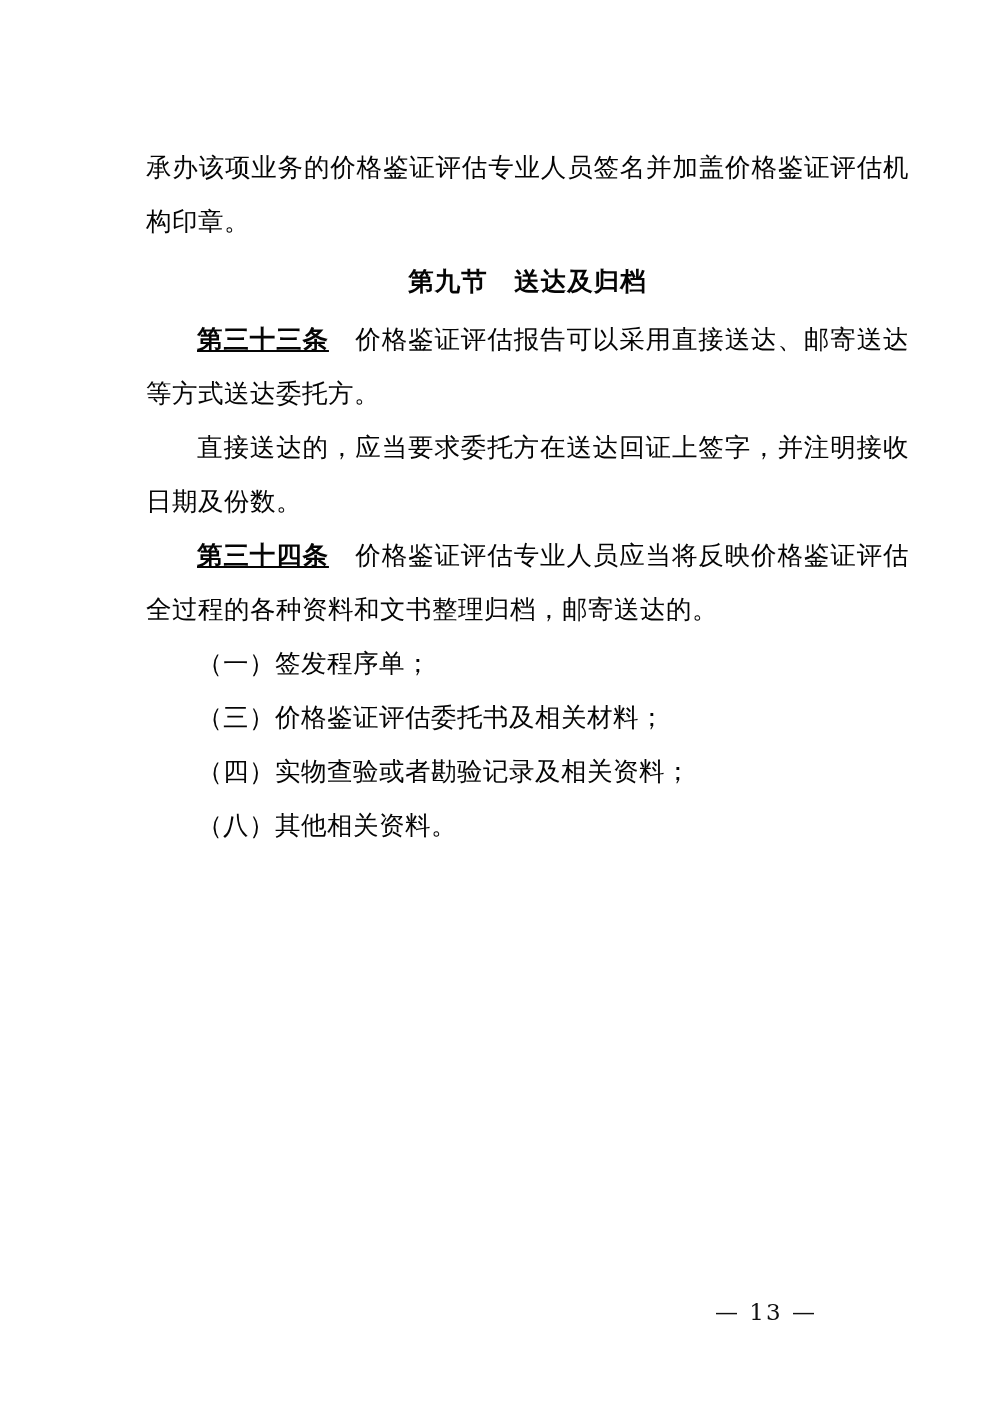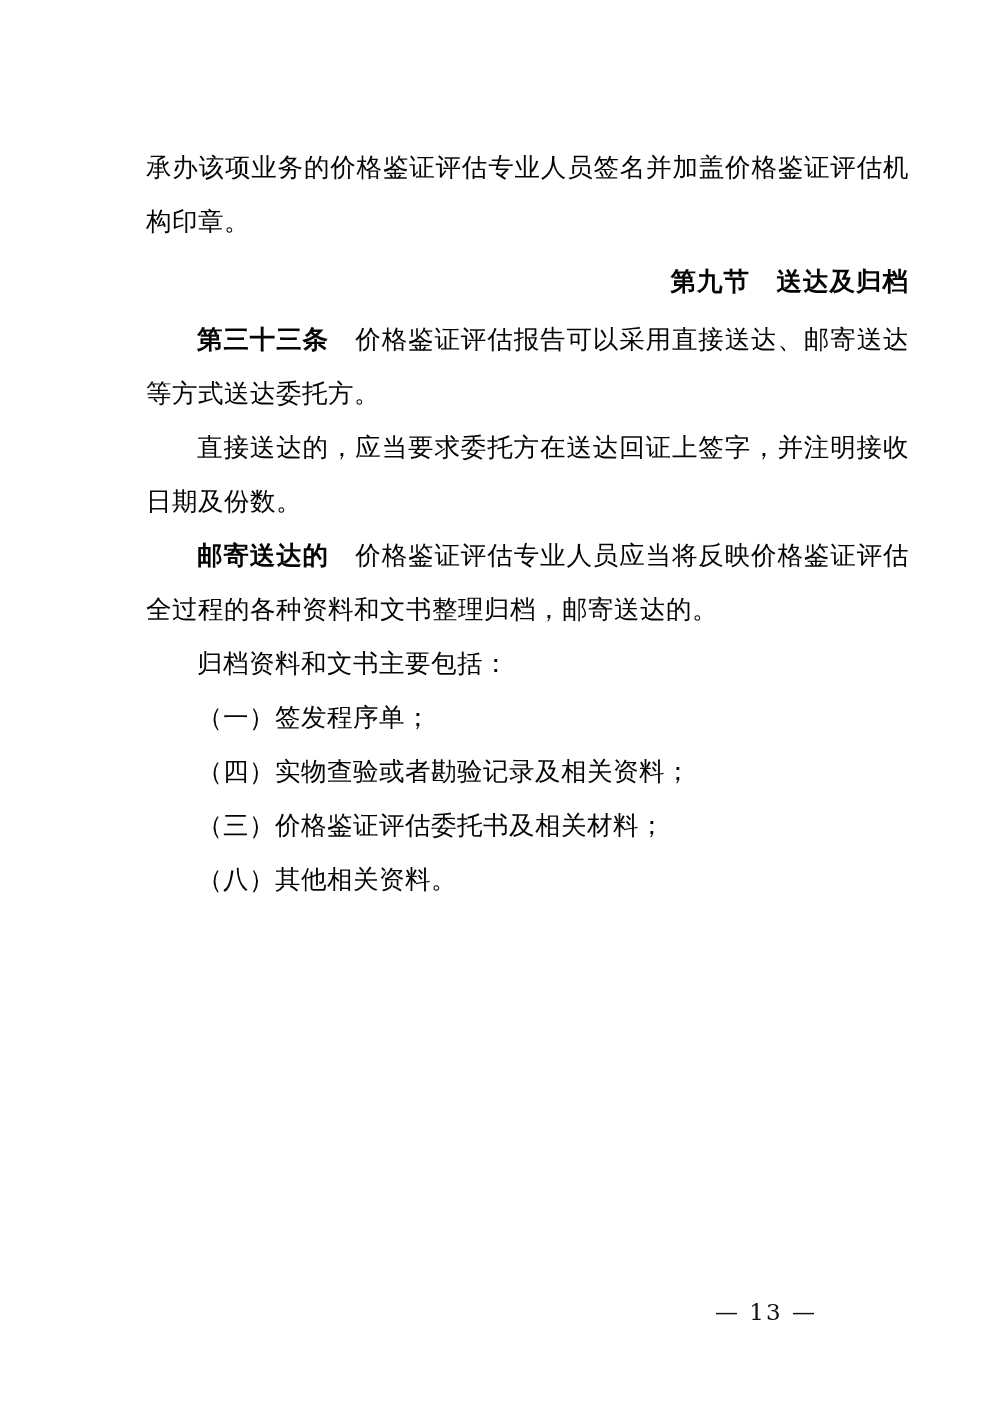--- a/index.html
+++ b/index.html
@@ -35,29 +35,30 @@
     margin: 0;
     padding: 0;
   }
   .para {
     text-indent: 0;
   }
   .para-indent {
     text-indent: 51px;
   }
   .section-heading {
-    text-align: right;
+    text-align: center;
     font-weight: bold;
     font-size: 25.5px;
     line-height: 54px;
     letter-spacing: 1px;
     margin: 6px 0 4px 0;
   }
   .article-label {
     font-weight: bold;
+    text-decoration: underline;
   }
   .list-item {
     text-indent: 51px;
   }
   .footer {
     position: absolute;
     left: 0;
     right: 0;
     bottom: 78px;
     text-align: center;
@@ -78,27 +79,26 @@
 
     <p class="para">承办该项业务的价格鉴证评估专业人员签名并加盖价格鉴证评估机构印章。</p>
 
     <h2 class="section-heading">第九节　送达及归档</h2>
 
     <p class="para-indent"><span class="article-label">第三十三条</span>　<span>价格鉴证评估报告可以采用直接送达、邮寄送达等方式送达委托方。</span></p>
 
     <p class="para-indent">直接送达的，应当要求委托方在送达回证上签字，并注明接收日期及份数。</p>
 
 
-    <p class="para-indent"><span class="article-label">邮寄送达的</span>　<span>价格鉴证评估专业人员应当将反映价格鉴证评估全过程的各种资料和文书整理归档，邮寄送达的。</span></p>
+    <p class="para-indent"><span class="article-label">第三十四条</span>　<span>价格鉴证评估专业人员应当将反映价格鉴证评估全过程的各种资料和文书整理归档，邮寄送达的。</span></p>
 
-    <p class="para-indent">归档资料和文书主要包括：</p>
 
     <p class="list-item">（一）签发程序单；</p>
+    <p class="list-item">（三）价格鉴证评估委托书及相关材料；</p>
     <p class="list-item">（四）实物查验或者勘验记录及相关资料；</p>
-    <p class="list-item">（三）价格鉴证评估委托书及相关材料；</p>
     <p class="list-item">（八）其他相关资料。</p>
 
   </div>
 
   <div class="footer">
     <span class="footer-inner">— 13 —</span>
   </div>
 </div>
 
 </body></html>

